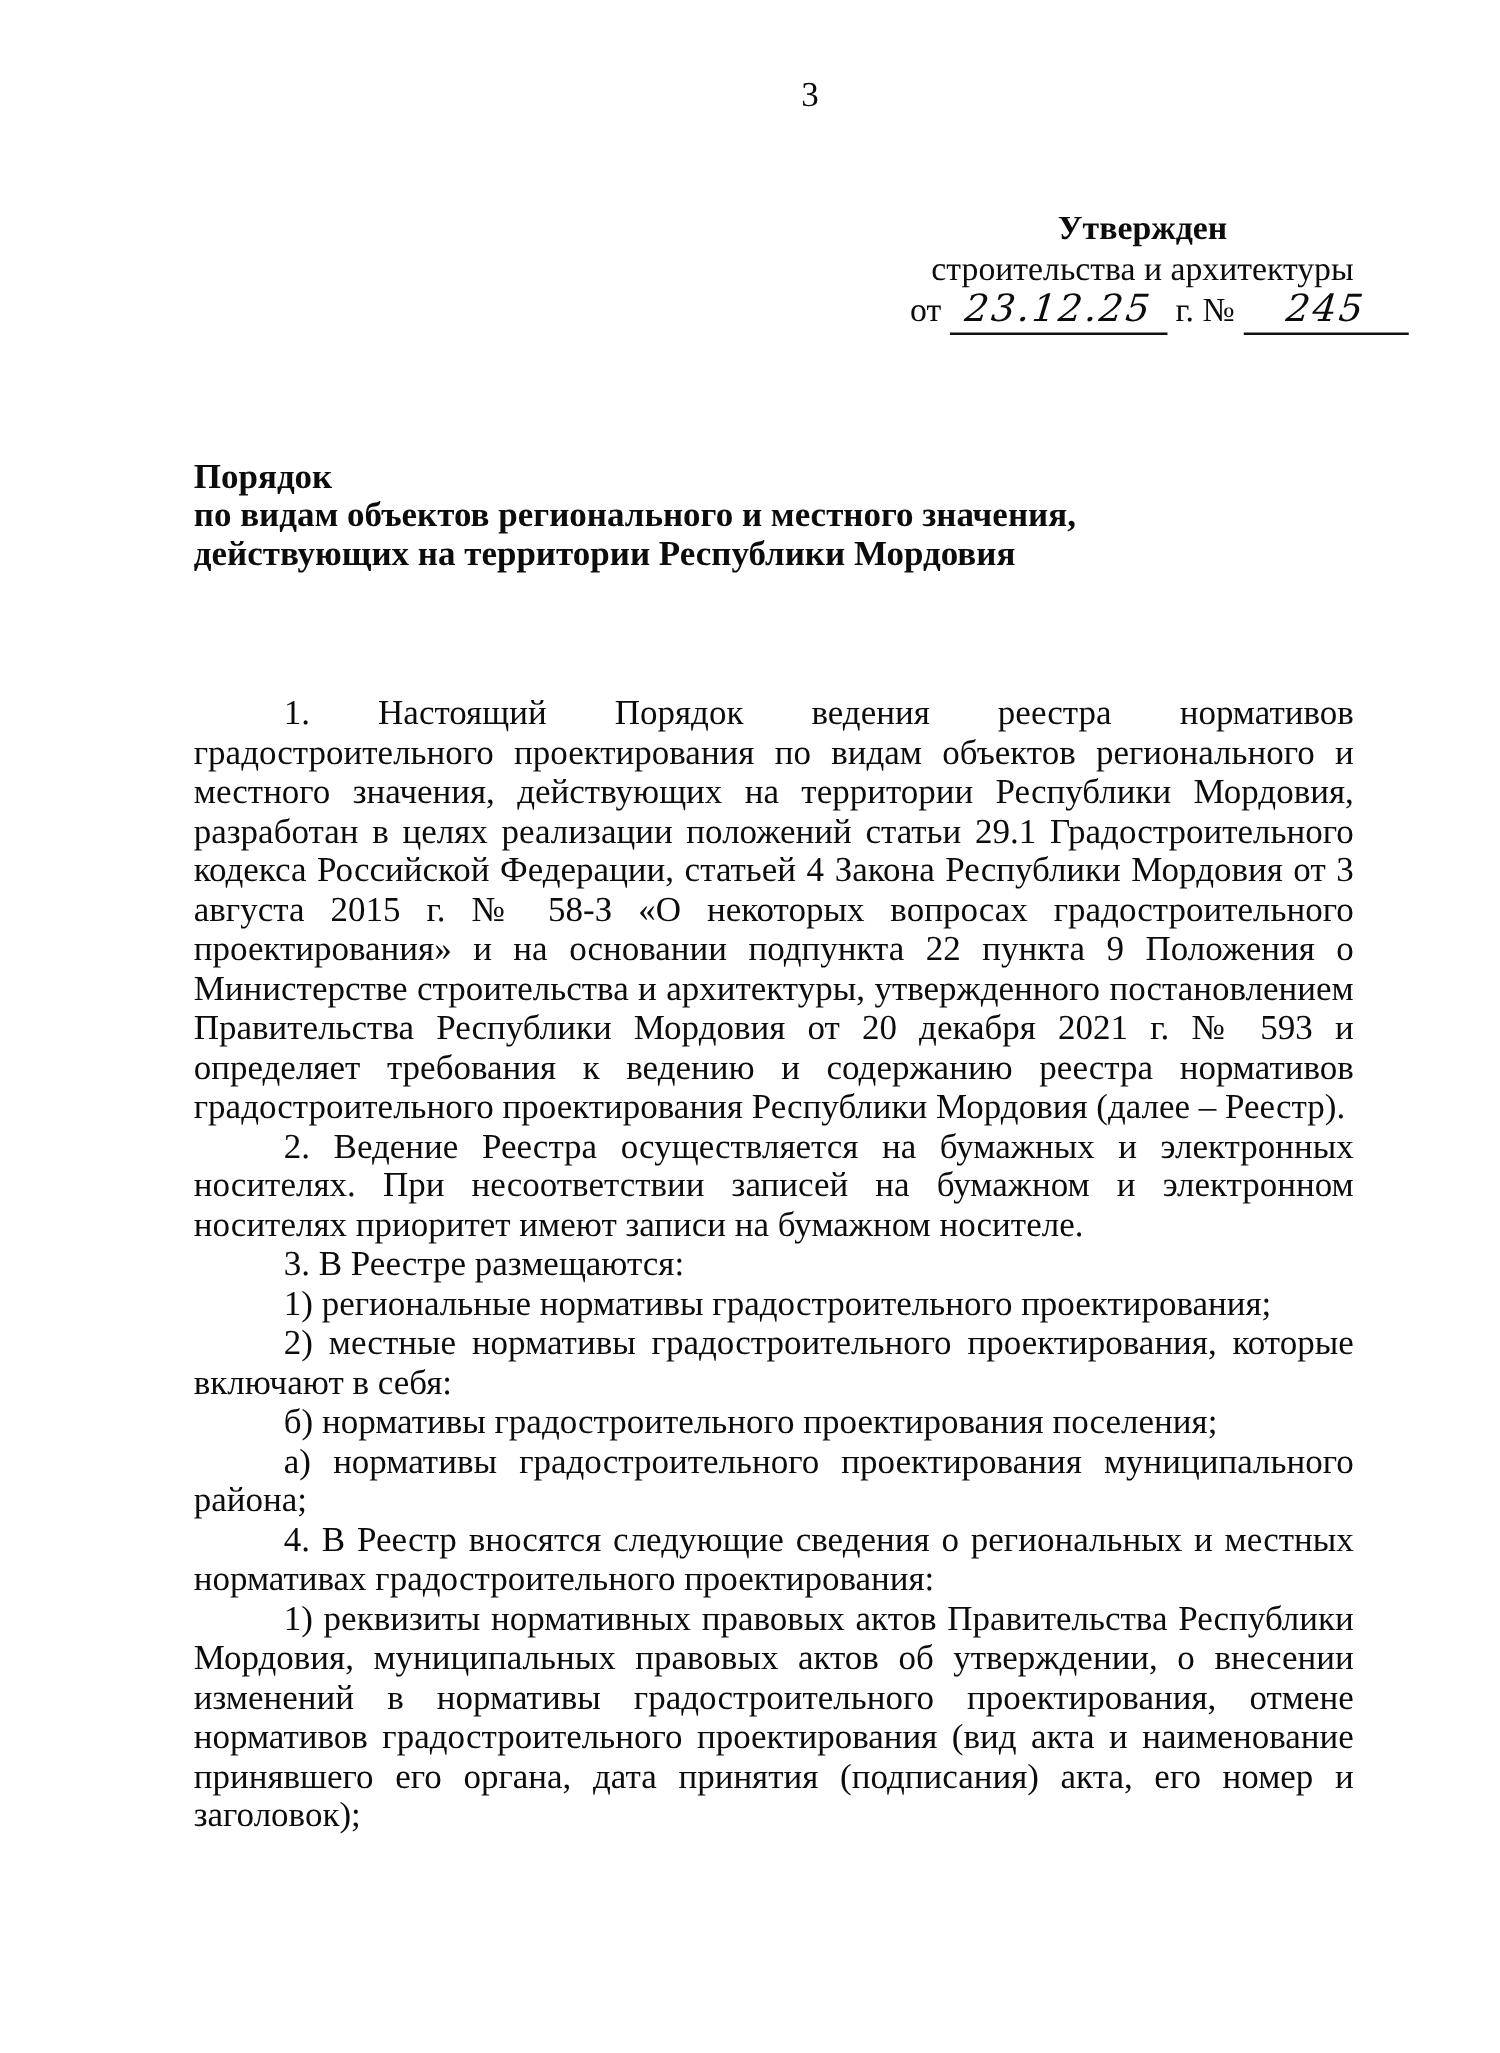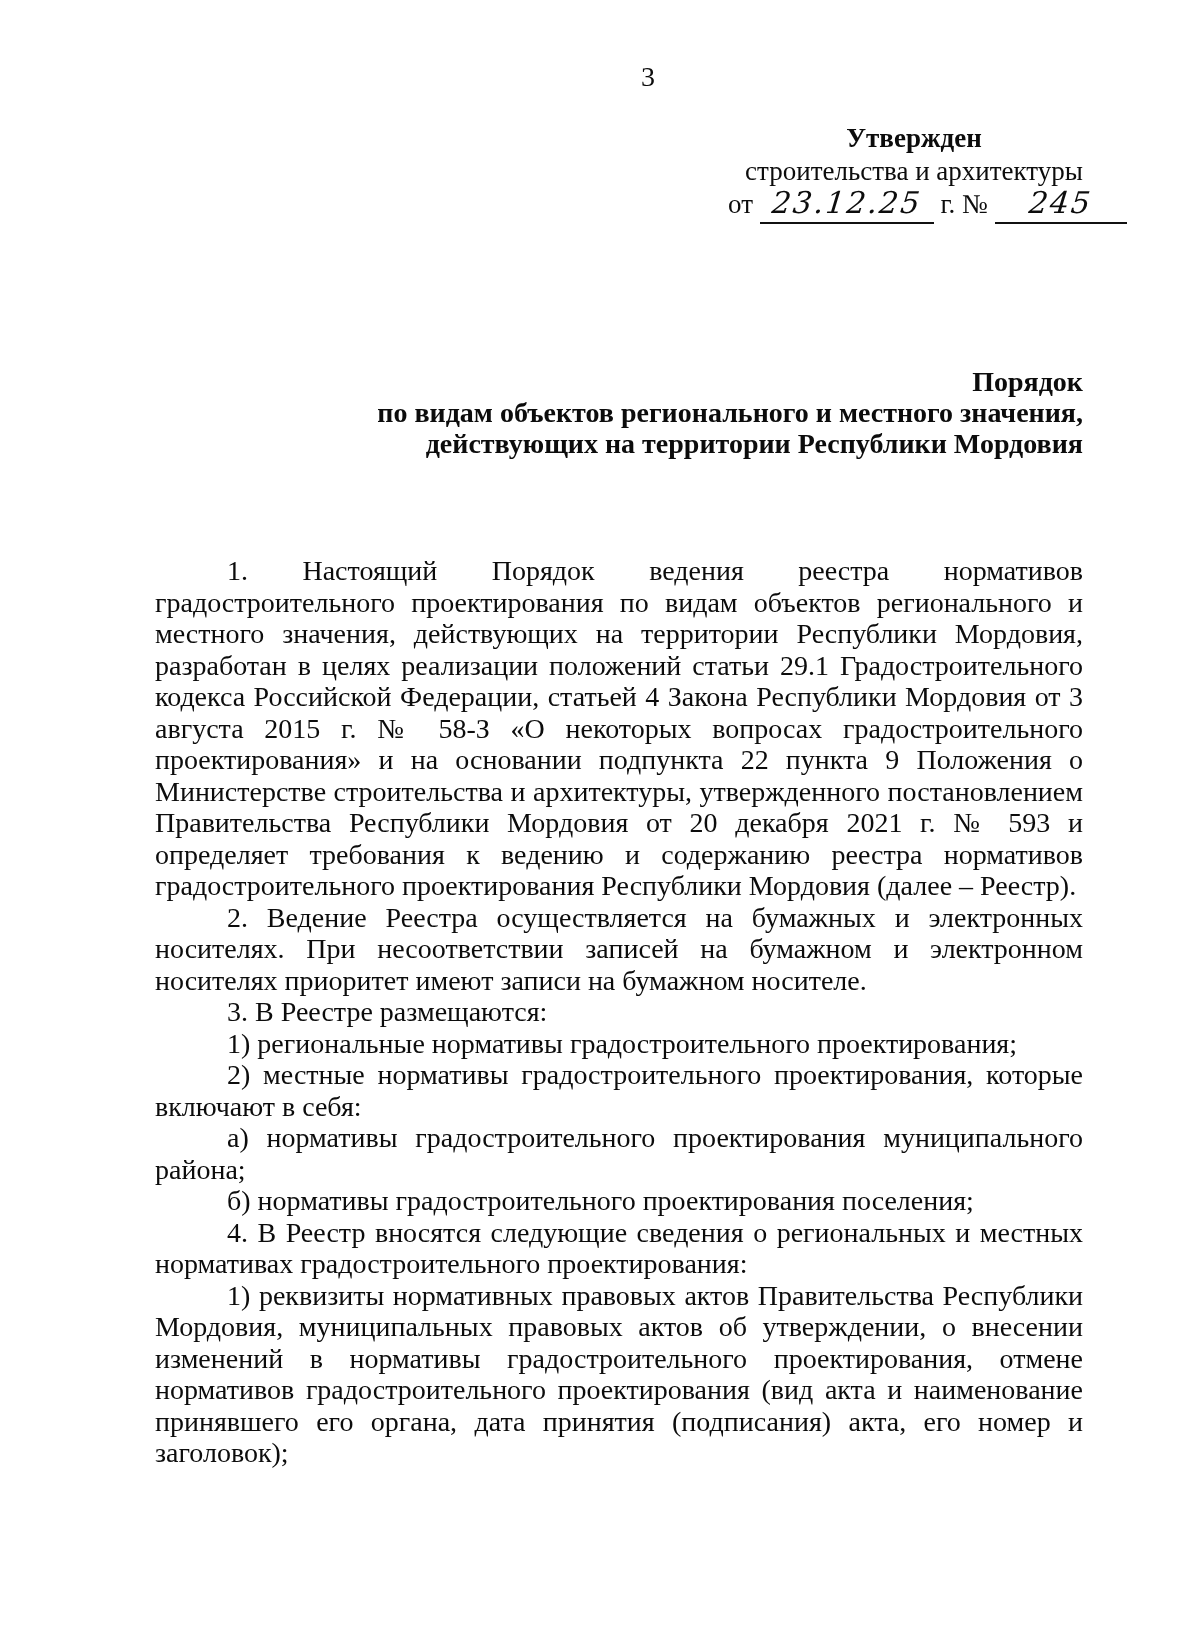--- a/index.html
+++ b/index.html
@@ -31,20 +31,21 @@
     top: 122px;
     left: 728px;
     width: 372px;
     text-align: center;
     font-size: 27px;
     line-height: 33px;
     color: #0c0c0c;
   }
   .approval .bold-line {
     font-weight: bold;
+    margin-top: 44px;
   }
   .approval .date-line {
     white-space: nowrap;
   }
   .handwritten {
     display: inline-block;
     font-family: "DejaVu Serif", serif;
     font-style: italic;
     font-size: 30px;
     letter-spacing: 2px;
@@ -61,21 +62,21 @@
     min-width: 158px;
   }
   .blank-line.num {
     min-width: 116px;
   }
   .doc-title {
     position: absolute;
     top: 366px;
     left: 155px;
     width: 928px;
-    text-align: right;
+    text-align: left;
     font-weight: bold;
     font-size: 28px;
     line-height: 31.2px;
     color: #0c0c0c;
   }
   .body-text {
     position: absolute;
     top: 555px;
     left: 155px;
     width: 928px;
@@ -113,19 +114,19 @@
     <div>по видам объектов регионального и местного значения,</div>
     <div>действующих на территории Республики Мордовия</div>
   </div>
 
   <div class="body-text">
     <p>1. Настоящий Порядок ведения реестра нормативов градостроительного проектирования по видам объектов регионального и местного значения, действующих на территории Республики Мордовия, разработан в целях реализации положений статьи 29.1 Градостроительного кодекса Российской Федерации, статьей 4 Закона Республики Мордовия от 3 августа 2015 г. № 58-З «О некоторых вопросах градостроительного проектирования» и на основании подпункта 22 пункта 9 Положения о Министерстве строительства и архитектуры, утвержденного постановлением Правительства Республики Мордовия от 20 декабря 2021 г. № 593 и определяет требования к ведению и содержанию реестра нормативов градостроительного проектирования Республики Мордовия (далее – Реестр).</p>
     <p>2. Ведение Реестра осуществляется на бумажных и электронных носителях. При несоответствии записей на бумажном и электронном носителях приоритет имеют записи на бумажном носителе.</p>
     <p>3. В Реестре размещаются:</p>
     <p>1) региональные нормативы градостроительного проектирования;</p>
     <p>2) местные нормативы градостроительного проектирования, которые включают в себя:</p>
+    <p>б) нормативы градостроительного проектирования поселения;</p>
     <p>а) нормативы градостроительного проектирования муниципального района;</p>
-    <p>б) нормативы градостроительного проектирования поселения;</p>
     <p>4. В Реестр вносятся следующие сведения о региональных и местных нормативах градостроительного проектирования:</p>
     <p>1) реквизиты нормативных правовых актов Правительства Республики Мордовия, муниципальных правовых актов об утверждении, о внесении изменений в нормативы градостроительного проектирования, отмене нормативов градостроительного проектирования (вид акта и наименование принявшего его органа, дата принятия (подписания) акта, его номер и заголовок);</p>
   </div>
 
 </div>
 
 </body></html>

